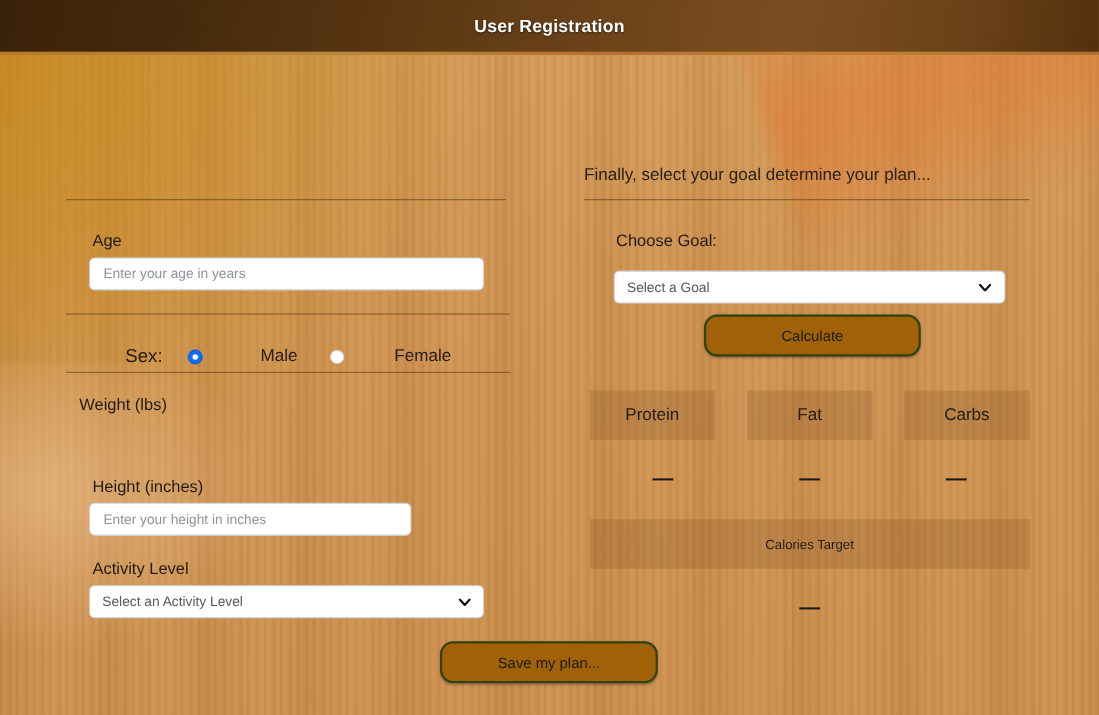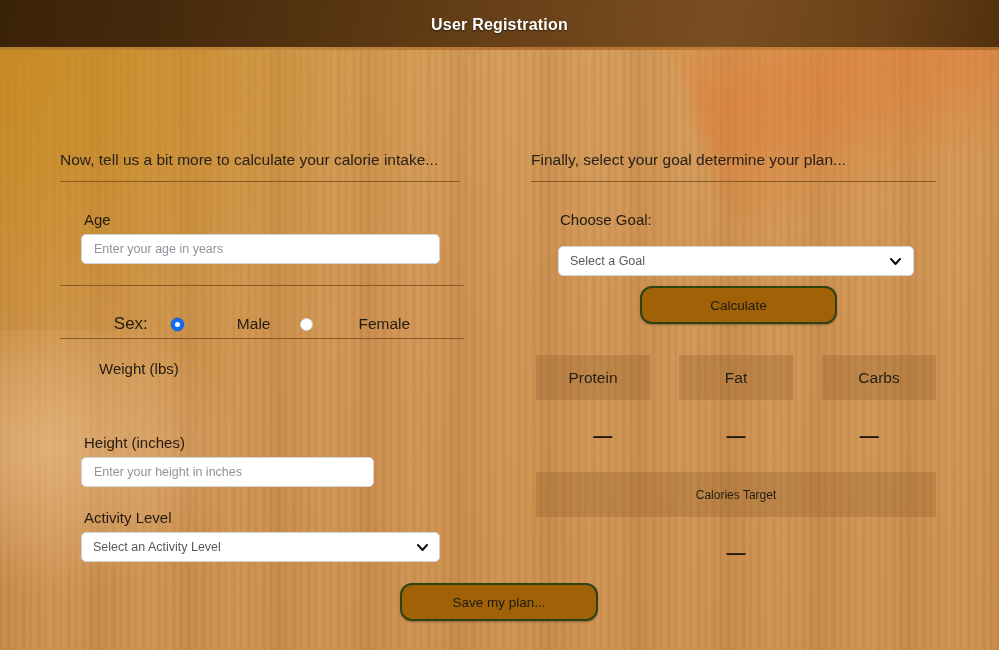--- a/index.html
+++ b/index.html
@@ -198,21 +198,21 @@
   .radio.checked::after {
     content: ""; position: absolute;
     left: 3.5px; top: 3.5px; width: 5px; height: 5px;
     border-radius: 50%; background: #ffffff;
   }
   .radio.unchecked {
     background: #ffffff;
     border: 1px solid #cfd3d7;
   }
 
-  #weight-label { left: 99px; top: 310px; }
+  #weight-label { left: 72px; top: 310px; }
   #weight-input { left: 81px; top: 333px; width: 359px; }
   #height-label { left: 84px; top: 384px; }
   #height-input { left: 81px; top: 407px; width: 293px; }
   #activity-label { left: 84px; top: 459px; }
   #activity-wrap  { left: 81px; top: 482px; width: 359px; height: 30px; }
   #activity-select { left: 0; top: 0; width: 359px; }
   #activity-chevron { right: 12px; top: 12px; }
 
   
   #goal-label  { left: 60px; top: 161px; }
@@ -295,21 +295,20 @@
 
   <div id="header">
     <div id="header-title">User Registration</div>
     <div id="header-rule"></div>
   </div>
 
   <div id="content">
 
     <div class="col" id="col-left">
 
-      <div class="section-heading" id="lh-text">Now, tell us a bit more to calculate your calorie intake...</div>
       <div class="section-rule" id="lh-rule"></div>
 
       <div class="field-label" id="age-label">Age</div>
       <input class="text-input" id="age-input" type="text" placeholder="Enter your age in years" style="">
 
       <div class="section-rule" id="sex-rule-top"></div>
       <div id="sex-row">
         <span class="sex-label">Sex:</span>
         <span class="radio checked"></span>
         <span class="radio-text" style="margin:0 14px 0 37px;">Male</span>

